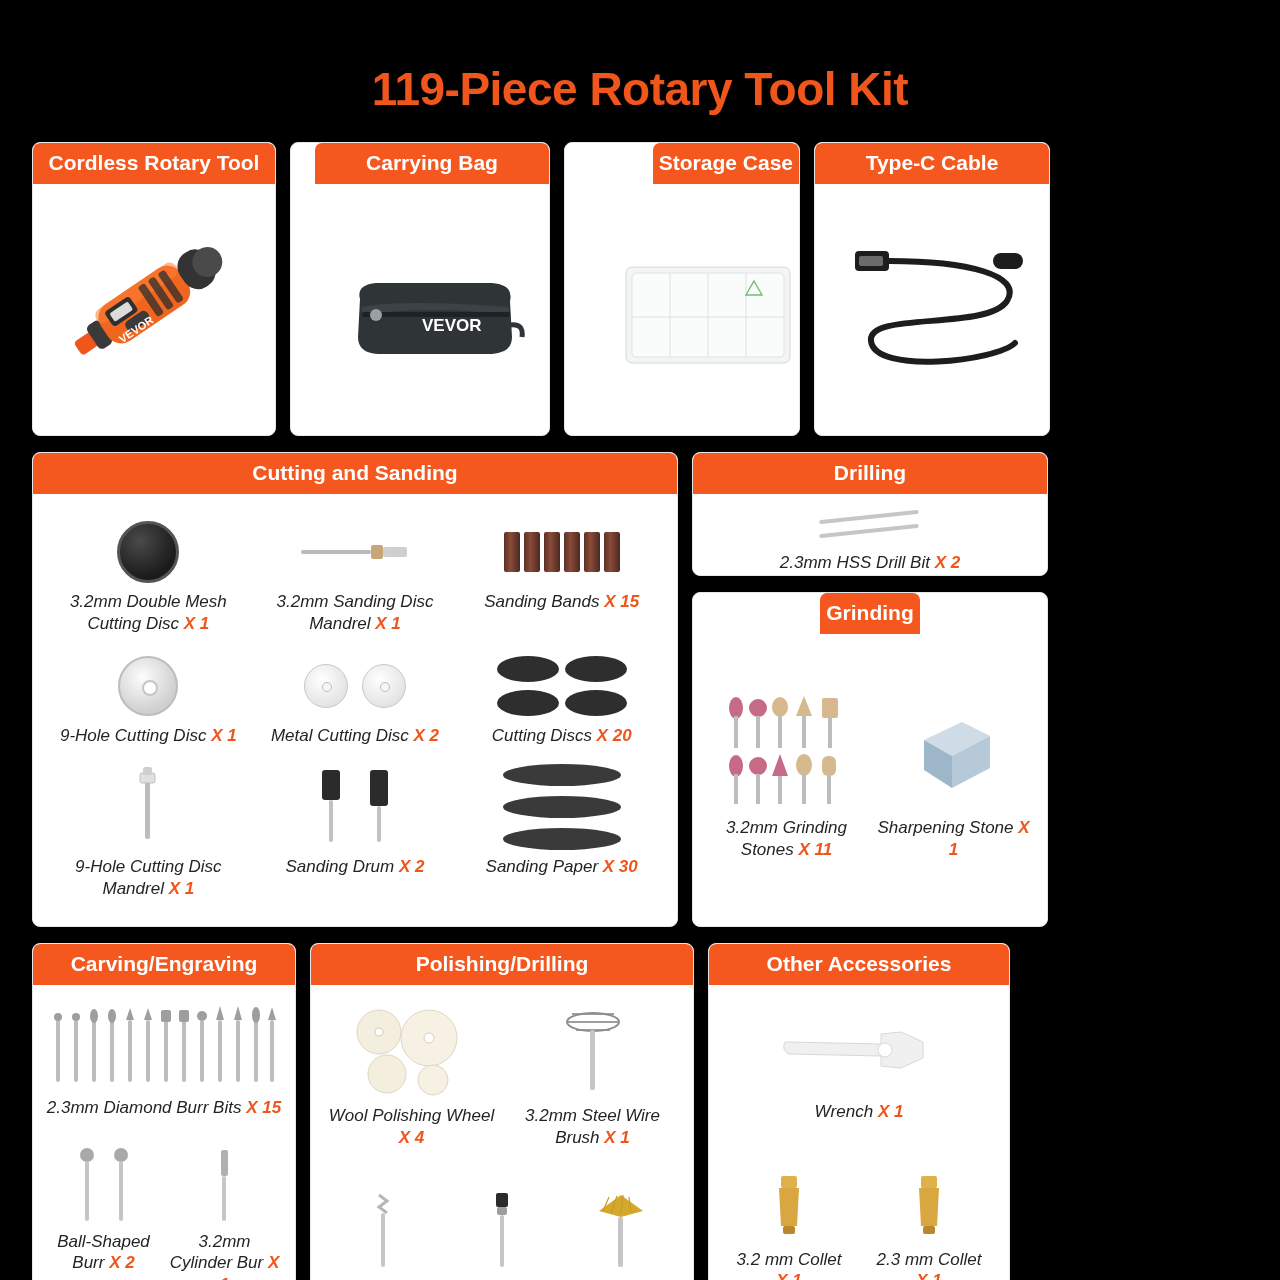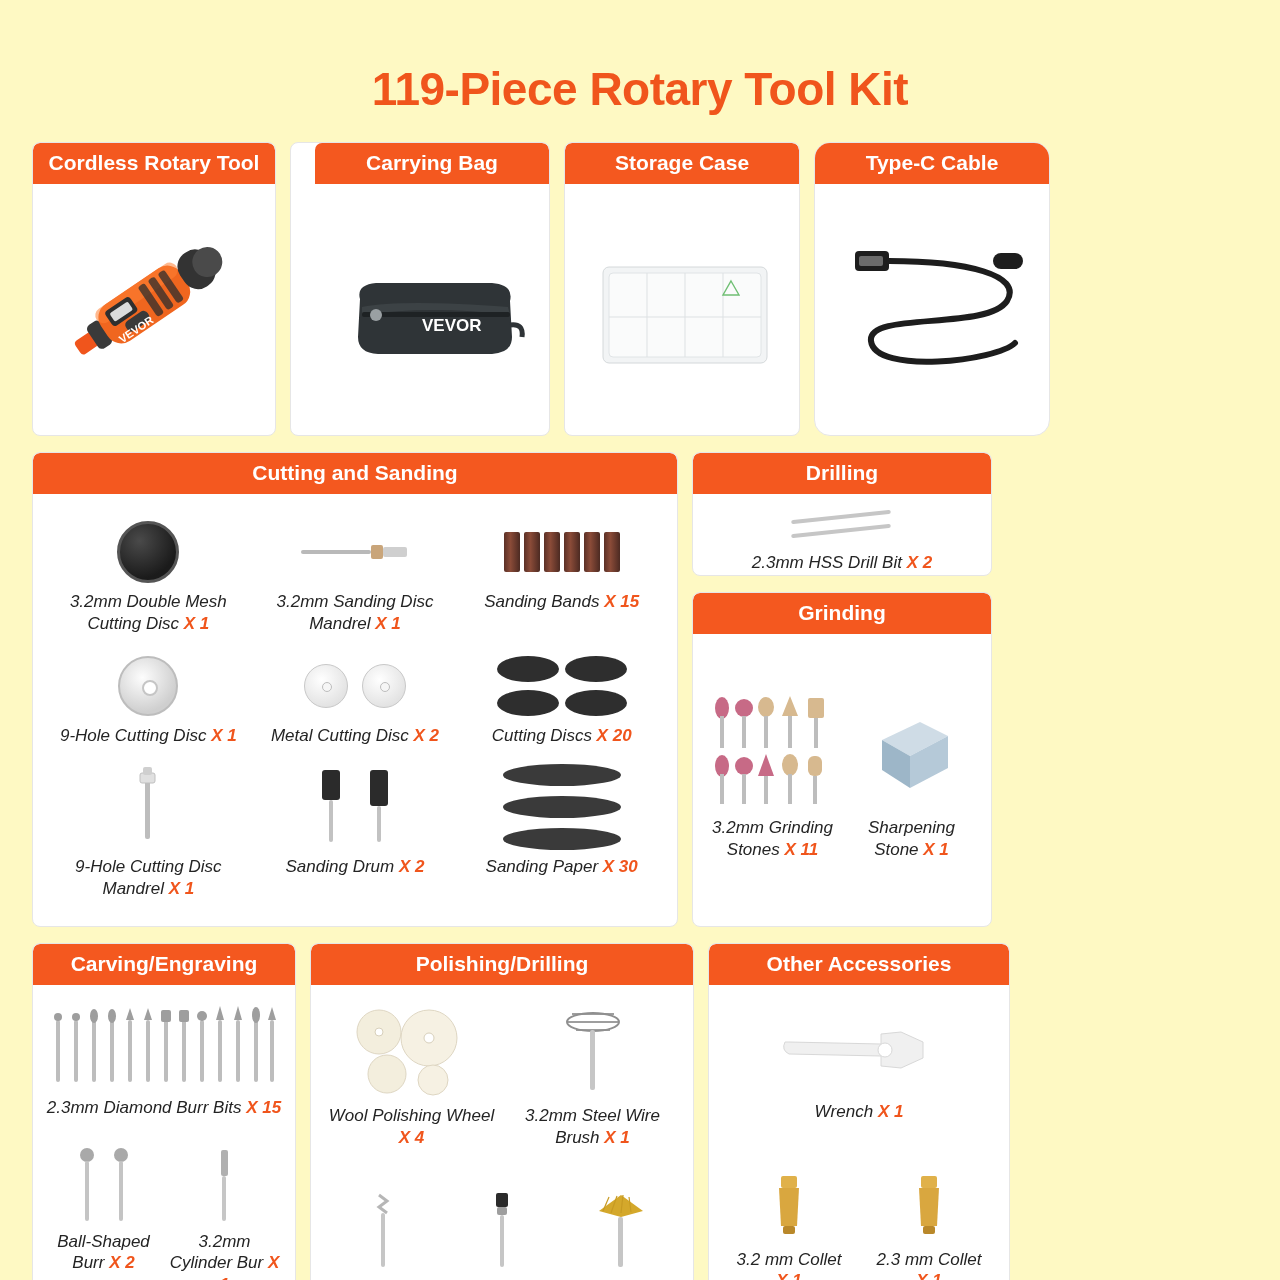--- a/index.html
+++ b/index.html
@@ -5,21 +5,21 @@
   html,body{margin:0;padding:0;}
   body{
     width:1280px;height:1280px;
     background:#ffffff;
     font-family:"Liberation Sans", sans-serif;
     color:#2a2a2a;
     overflow:hidden;
   }
   .page{
     position:relative;width:1280px;height:1280px;
-    background:#fef9c3;
+    background:#000000;
     box-sizing:border-box;
     padding:0 24px;
   }
   .title{
     text-align:center;
     font-size:46px;
     font-weight:bold;
     color:#f0551c;
     letter-spacing:-0.5px;
     padding-top:62px;
@@ -47,38 +47,38 @@
     flex:1;
     display:flex;
     align-items:center;
     justify-content:center;
     padding:6px;
   }
   
   .toprow{margin:0 8px;}
   .top-1{width:242px;}
   .top-2{width:234px;padding-left:24px;}
-  .top-3{width:234px;}
-  .top-4{width:234px;border-radius:16px;}
+  .top-3{width:234px;align-items:flex-end;}
+  .top-4{width:234px;}
   .toprow .panel{height:292px;}
 
   .cell-label{
     font-size:17px;
     text-align:center;
     line-height:1.28;
     color:#242424;
     margin-top:6px;
     font-style:italic;
   }
   .qty{color:#f0551c;font-weight:bold;}
 
   
   .midrow{margin:16px 8px 0 8px;}
   .mid-left{width:644px;gap:7px;}
-  .mid-right{width:300px;display:flex;flex-direction:column;gap:16px;}
+  .mid-right{width:356px;display:flex;flex-direction:column;gap:16px;}
 
   .grid3{
     display:grid;
     grid-template-columns:1fr 1fr 1fr;
     width:100%;
     padding:4px 6px 10px 6px;
     box-sizing:border-box;
   }
   .item{
     display:flex;flex-direction:column;align-items:center;justify-content:flex-start;
@@ -353,21 +353,21 @@
               </svg>
             </div>
             <div class="cell-label">
               <span>2.3mm HSS Drill Bit</span>
               <span class="qty">X 2</span>
             </div>
           </div>
         </div>
       </div>
 
-      <div class="panel" style="flex:1;">
+      <div class="panel" style="flex:1;align-items:center;">
         <div class="panel-head">Grinding</div>
         <div class="panel-body">
           <div class="grid2">
 
             <div class="item">
               <div class="art" style="height:118px">
                 <svg width="126" height="116" viewBox="0 0 126 116">
                   <g fill="#c76a86">
                     <ellipse cx="12" cy="14" rx="7" ry="11"></ellipse>
                       <rect x="10" y="22" width="4" height="32" fill="#bdbdbd"></rect>

